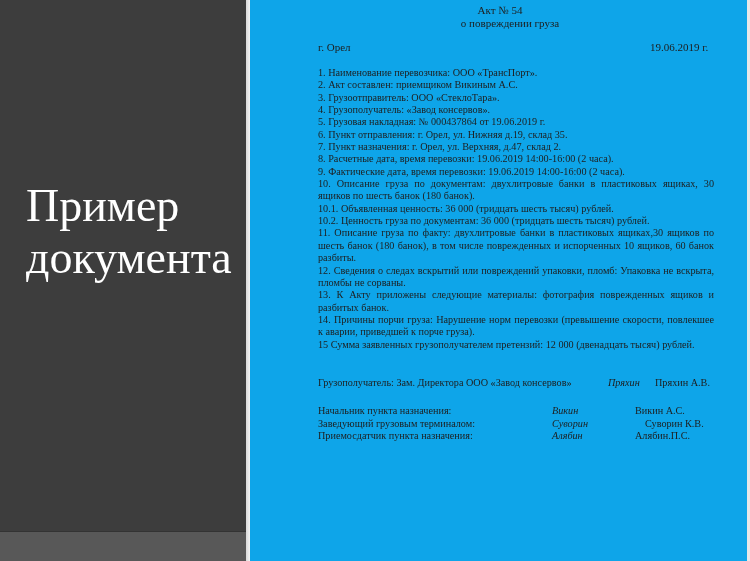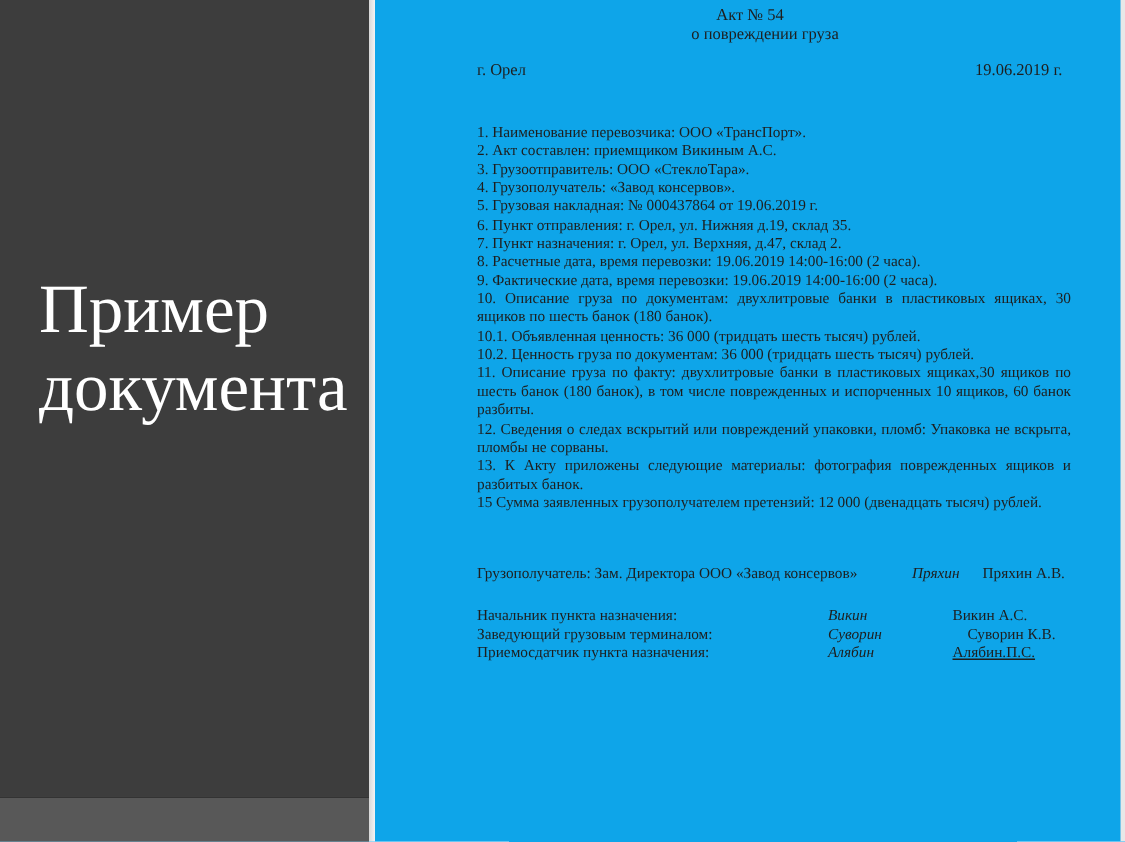--- a/index.html
+++ b/index.html
@@ -38,21 +38,21 @@
     .doc-header {
       position: absolute; left: 0; width: 500px; text-align: center;
       font-size: 11px; line-height: 14px;
     }
     .doc-header .h1 { position: absolute; top: 3px; width: 500px; }
     .doc-header .h2 { position: absolute; top: 16px; width: 520px; }
     .place-date { position: absolute; top: 41px; left: 68px; width: 432px; font-size: 11px; }
     .place-date .city { position: absolute; left: 0; }
     .place-date .date { position: absolute; left: 332px; }
     .items {
-      position: absolute; left: 68px; top: 83px; width: 396px;
+      position: absolute; left: 68px; top: 67px; width: 396px;
       font-size: 10.2px; line-height: 12.35px;
     }
     .items p { margin: 0; text-align: justify; }
     .sig-block {
       position: absolute; left: 68px; width: 400px; font-size: 10.2px; line-height: 12.5px;
     }
     .sig-row { position: relative; height: 12.5px; white-space: nowrap; }
     .sig-row .role { position: absolute; left: 0; }
     .sig-row .sign { position: absolute; font-style: italic; }
     .sig-row .name { position: absolute; }
@@ -89,20 +89,21 @@
     <p>6. Пункт отправления: г. Орел, ул. Нижняя д.19, склад 35.</p>
     <p>7. Пункт назначения: г. Орел, ул. Верхняя, д.47, склад 2.</p>
     <p>8. Расчетные дата, время перевозки: 19.06.2019 14:00-16:00 (2 часа).</p>
     <p>9. Фактические дата, время перевозки: 19.06.2019 14:00-16:00 (2 часа).</p>
     <p>10. Описание груза по документам: двухлитровые банки в пластиковых ящиках, 30 ящиков по шесть банок (180 банок).</p>
     <p>10.1. Объявленная ценность: 36 000 (тридцать шесть тысяч)  рублей.</p>
     <p>10.2. Ценность груза по документам: 36 000 (тридцать шесть тысяч)  рублей.</p>
     <p>11. Описание груза по факту: двухлитровые банки в пластиковых ящиках,30 ящиков по шесть банок (180 банок), в том числе поврежденных и испорченных 10 ящиков, 60 банок разбиты.</p>
     <p>12. Сведения о следах вскрытий или повреждений упаковки, пломб: Упаковка не вскрыта, пломбы не сорваны.</p>
     <p>13. К Акту приложены следующие материалы: фотография поврежденных ящиков и разбитых банок.</p>
+    <p>14. Причины порчи груза: Нарушение норм перевозки (превышение скорости, повлекшее к аварии, приведшей к порче груза).</p>
     <p>15 Сумма заявленных грузополучателем претензий: 12 000 (двенадцать тысяч) рублей.</p>
   </div>
 
   <div class="sig-block" style="top:377px;">
     <div class="sig-row">
       <span class="role">Грузополучатель:  Зам. Директора ООО «Завод консервов»</span>
       <span class="sign" style="left:290px;text-align:center;">Пряхин</span>
       <span class="name" style="left:337px;">Пряхин А.В.</span>
     </div>
   </div>
@@ -114,18 +115,18 @@
       <span class="name" style="left:317px;">Викин А.С.</span>
     </div>
     <div class="sig-row">
       <span class="role">Заведующий грузовым терминалом:</span>
       <span class="sign" style="left:234px;">Суворин</span>
       <span class="name" style="left:327px;text-align:right;">Суворин К.В.</span>
     </div>
     <div class="sig-row">
       <span class="role">Приемосдатчик пункта назначения:</span>
       <span class="sign" style="left:234px;">Алябин</span>
-      <span class="name" style="left:317px;text-decoration:underline;">Алябин.П.С.</span>
+      <span class="name" style="left:317px;">Алябин.П.С.</span>
     </div>
   </div>
 
   <div class="right-edge"></div>
 </div>
 
 </body></html>

